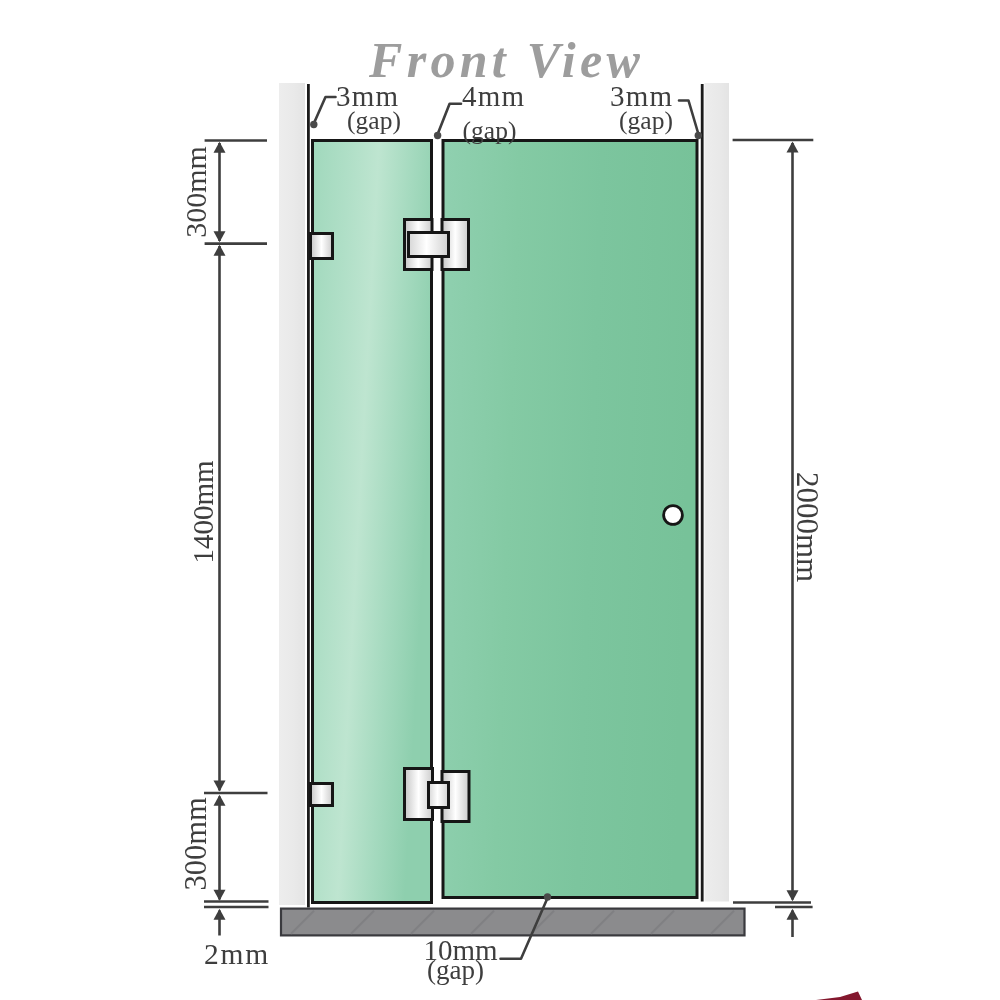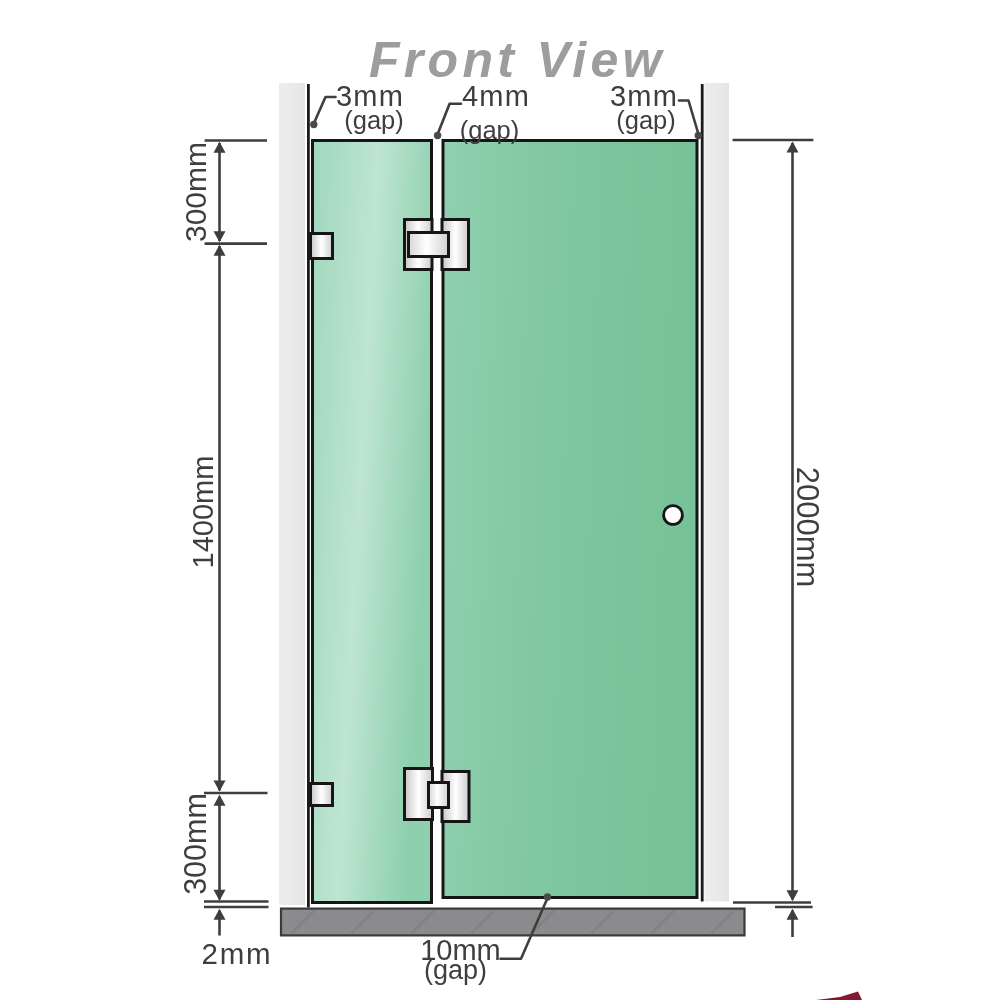--- a/index.html
+++ b/index.html
@@ -1,17 +1,17 @@
 <!DOCTYPE html>
 <html><head>
 <meta charset="utf-8">
 <style>
   html,body{margin:0;padding:0;background:#ffffff;}
   #page{position:relative;width:868px;height:1000px;background:#ffffff;overflow:hidden;
-        font-family:Liberation Sans, sans-serif;}
+        font-family:Liberation Serif, serif;}
   svg{position:absolute;left:0;top:0;}
 </style>
 </head>
 <body>
 <div id="page">
 <svg width="1000" height="1000" viewBox="0 0 1000 1000">
   <defs>
     <linearGradient id="wallg" x1="0" y1="0" x2="1" y2="0">
       <stop offset="0" stop-color="#ededed"></stop>
       <stop offset="0.6" stop-color="#e9e9e9"></stop>

